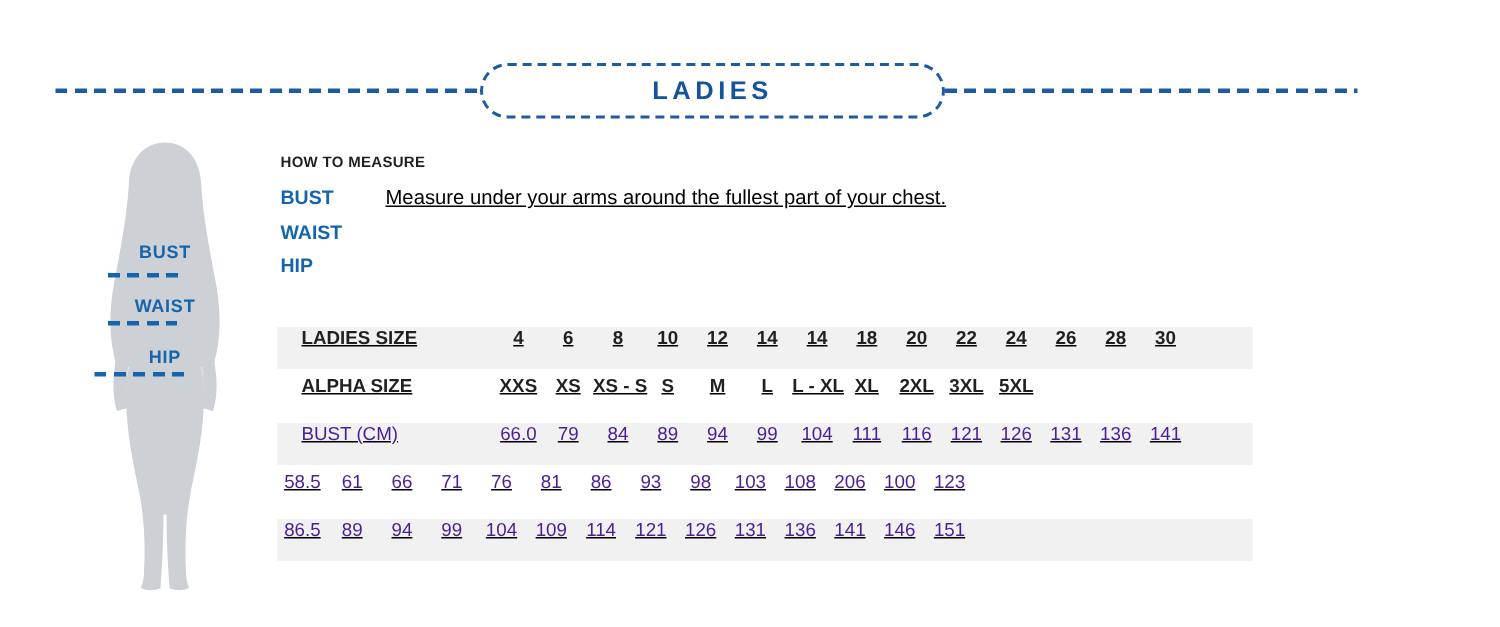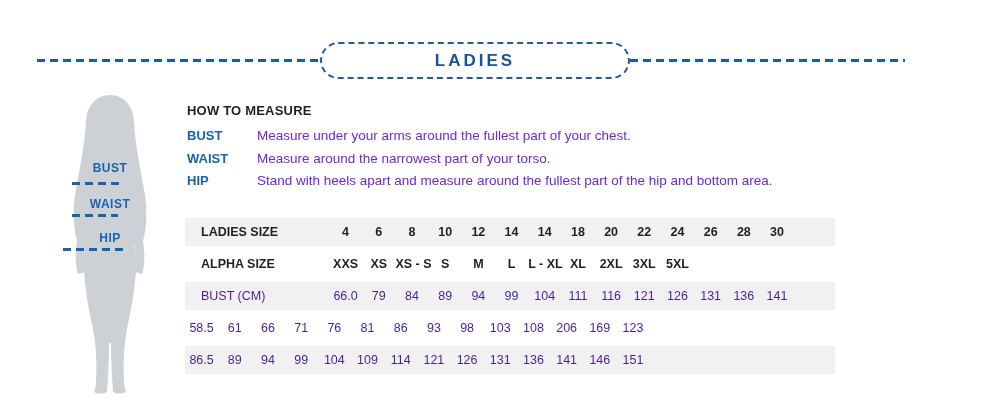--- a/index.html
+++ b/index.html
@@ -30,28 +30,28 @@
               background:repeating-linear-gradient(90deg,#1565ae 0 8px,transparent 8px 13px); }
   .lbl-bust  { top:68px; }
   .dash-bust { top:89px; left:17px; width:47px; }
   .lbl-waist { top:104px; }
   .dash-waist{ top:121px; left:17px; width:46px; }
   .lbl-hip   { top:138px; }
   .dash-hip  { top:155px; left:8px;  width:62px; }
 
   
   .howto { position:absolute; left:187px; top:103px; width:690px; }
-  .howto-title { font-size:13px; font-weight:bold; color:#231f20; letter-spacing:0.2px; margin-bottom:7px; }
+  .howto-title { font-size:10px; font-weight:bold; color:#231f20; letter-spacing:0.2px; margin-bottom:7px; }
   .measure-row { display:flex; line-height:22.5px; }
   .measure-row .term { width:70px; color:#1565ae; font-weight:bold; font-size:13px; }
-  .measure-row .desc { color:#6d28d9; font-size:13.5px; }
+  .measure-row .desc { color:#000000; font-size:13.5px;text-decoration:underline; }
 
   
   .sizetable { position:absolute; left:185px; top:218px; width:650px; }
-  .srow { display:flex; align-items:center; height:28px; margin-bottom:4px; white-space:nowrap; }
+  .srow { display:flex; align-items:flex-start; height:28px; margin-bottom:4px; white-space:nowrap;text-decoration:underline; }
   .srow.shaded { background:#f1f1f2; }
   .srow .rlabel { width:144px; padding-left:16px; font-size:12.5px; }
   .srow .cell { width:33.2px; flex:0 0 33.2px; text-align:center; font-size:12.5px; overflow:visible; }
   .srow.head-style .rlabel, .srow.head-style .cell { font-weight:bold; color:#231f20; }
   .srow.data-style .rlabel, .srow.data-style .cell { font-weight:normal; color:#4c1d95; }
 </style>
 </head>
 <body>
 
 <div class="stage">
@@ -87,25 +87,23 @@
   </div>
 
   <div class="howto">
     <div class="howto-title">HOW TO MEASURE</div>
     <div class="measure-row">
       <span class="term">BUST</span>
       <span class="desc">Measure under your arms around the fullest part of your chest.</span>
     </div>
     <div class="measure-row">
       <span class="term">WAIST</span>
-      <span class="desc">Measure around the narrowest part of your torso.</span>
     </div>
     <div class="measure-row">
       <span class="term">HIP</span>
-      <span class="desc">Stand with heels apart and measure around the fullest part of the hip and bottom area.</span>
     </div>
   </div>
 
   <div class="sizetable">
 
     <div class="srow shaded head-style">
       <div class="rlabel">LADIES SIZE</div>
       <div class="cell">4</div>
       <div class="cell">6</div>
       <div class="cell">8</div>
@@ -164,21 +162,21 @@
       <div class="cell">66</div>
       <div class="cell">71</div>
       <div class="cell">76</div>
       <div class="cell">81</div>
       <div class="cell">86</div>
       <div class="cell">93</div>
       <div class="cell">98</div>
       <div class="cell">103</div>
       <div class="cell">108</div>
       <div class="cell">206</div>
-      <div class="cell">169</div>
+      <div class="cell">100</div>
       <div class="cell">123</div>
     </div>
 
     <div class="srow shaded data-style">
       <div class="cell">86.5</div>
       <div class="cell">89</div>
       <div class="cell">94</div>
       <div class="cell">99</div>
       <div class="cell">104</div>
       <div class="cell">109</div>

